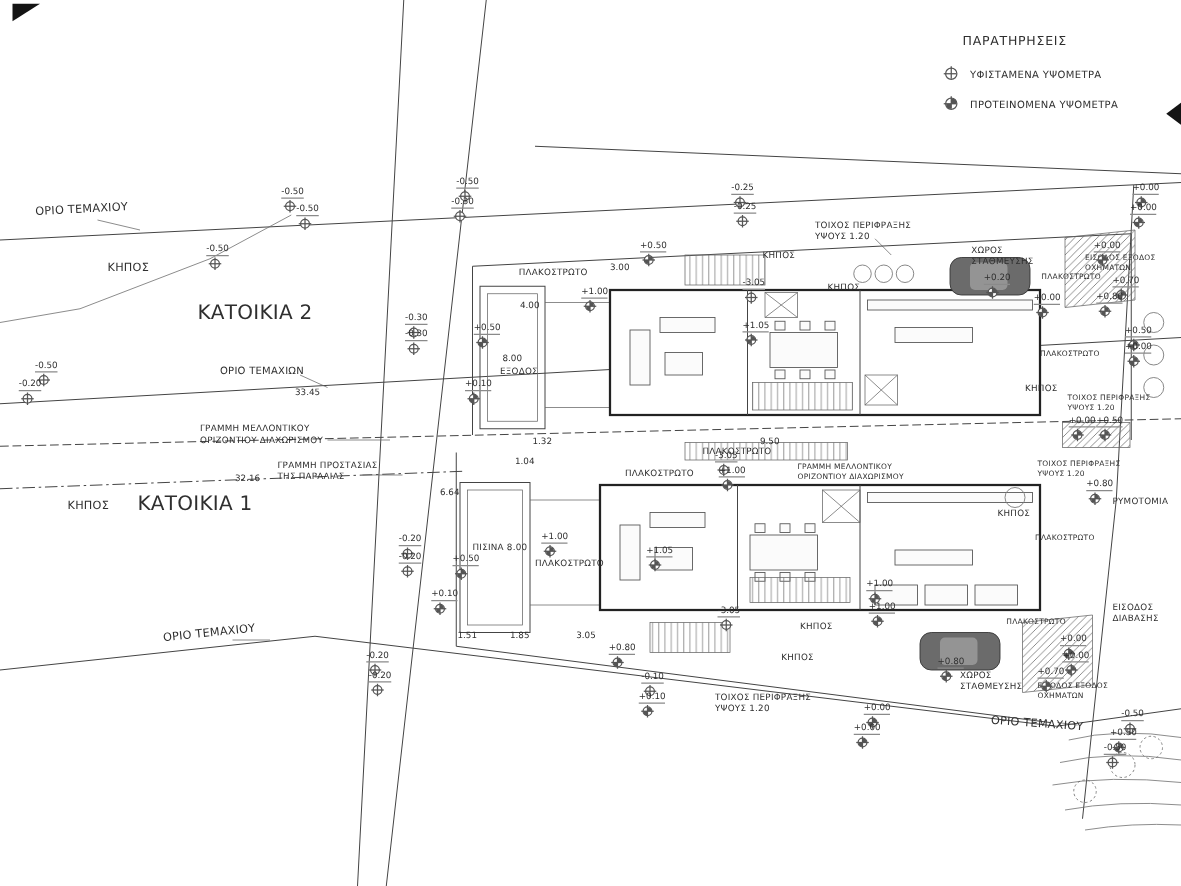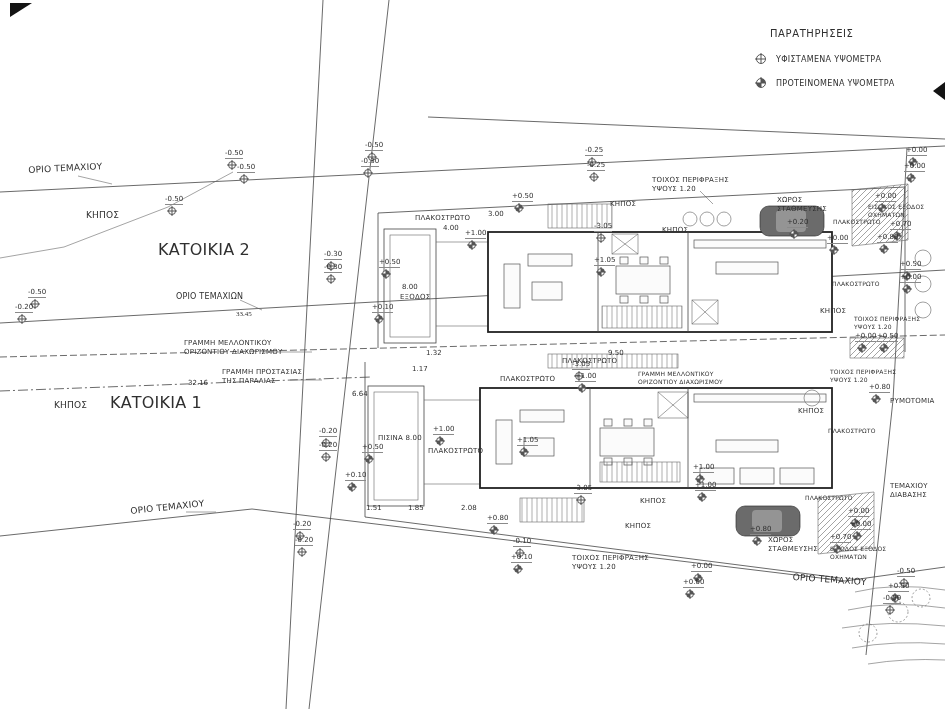--- a/index.html
+++ b/index.html
@@ -187,21 +187,21 @@
       <span class="msym prop"></span>
       <span class="legend-label">ΠΡΟΤΕΙΝΟΜΕΝΑ ΥΨΟΜΕΤΡΑ</span>
     </div>
   </div>
 
   <div id="overlay">
       <div class="lbl" style="font-size: 9px; transform: rotate(-3deg); left: 28px; top: 165px;">ΟΡΙΟ ΤΕΜΑΧΙΟΥ</div>
       <div class="lbl" style="font-size: 9px; left: 86px; top: 210px;">ΚΗΠΟΣ</div>
       <div class="lbl" style="font-size: 16px; left: 158px; top: 240px;">ΚΑΤΟΙΚΙΑ 2</div>
       <div class="lbl" style="font-size: 8px; left: 176px; top: 292px;">ΟΡΙΟ ΤΕΜΑΧΙΩΝ</div>
-      <div class="lbl" style="font-size: 7px; left: 184px; top: 339px;">ΓΡΑΜΜΗ ΜΕΛΛΟΝΤΙΚΟΥ
+      <div class="lbl" style="font-size: 7px; left: 160px; top: 339px;">ΓΡΑΜΜΗ ΜΕΛΛΟΝΤΙΚΟΥ
 ΟΡΙΖΟΝΤΙΟΥ ΔΙΑΧΩΡΙΣΜΟΥ</div>
       <div class="lbl" style="font-size: 7px; left: 222px; top: 368px;">ΓΡΑΜΜΗ ΠΡΟΣΤΑΣΙΑΣ
 ΤΗΣ ΠΑΡΑΛΙΑΣ</div>
       <div class="lbl" style="font-size: 9px; left: 54px; top: 400px;">ΚΗΠΟΣ</div>
       <div class="lbl" style="font-size: 16px; left: 110px; top: 393px;">ΚΑΤΟΙΚΙΑ 1</div>
       <div class="lbl" style="font-size: 9px; transform: rotate(-6deg); left: 130px; top: 506px;">ΟΡΙΟ ΤΕΜΑΧΙΟΥ</div>
       <div class="lbl" style="font-size: 7px; left: 415px; top: 214px;">ΠΛΑΚΟΣΤΡΩΤΟ</div>
       <div class="lbl" style="font-size: 7px; left: 610px; top: 200px;">ΚΗΠΟΣ</div>
       <div class="lbl" style="font-size: 7px; left: 652px; top: 176px;">ΤΟΙΧΟΣ ΠΕΡΙΦΡΑΞΗΣ
 ΥΨΟΥΣ 1.20</div>
@@ -220,44 +220,44 @@
       <div class="lbl" style="font-size: 7px; left: 500px; top: 375px;">ΠΛΑΚΟΣΤΡΩΤΟ</div>
       <div class="lbl" style="font-size: 6px; left: 638px; top: 370px;">ΓΡΑΜΜΗ ΜΕΛΛΟΝΤΙΚΟΥ
 ΟΡΙΖΟΝΤΙΟΥ ΔΙΑΧΩΡΙΣΜΟΥ</div>
       <div class="lbl" style="font-size: 6px; left: 830px; top: 368px;">ΤΟΙΧΟΣ ΠΕΡΙΦΡΑΞΗΣ
 ΥΨΟΥΣ 1.20</div>
       <div class="lbl" style="font-size: 7px; left: 890px; top: 397px;">ΡΥΜΟΤΟΜΙΑ</div>
       <div class="lbl" style="font-size: 7px; left: 798px; top: 407px;">ΚΗΠΟΣ</div>
       <div class="lbl" style="font-size: 7px; left: 378px; top: 434px;">ΠΙΣΙΝΑ 8.00</div>
       <div class="lbl" style="font-size: 7px; left: 428px; top: 447px;">ΠΛΑΚΟΣΤΡΩΤΟ</div>
       <div class="lbl" style="font-size: 6px; left: 828px; top: 427px;">ΠΛΑΚΟΣΤΡΩΤΟ</div>
-      <div class="lbl" style="font-size: 7px; left: 890px; top: 482px;">ΤΕΜΑΧΙΟΥ
+      <div class="lbl" style="font-size: 7px; left: 890px; top: 482px;">ΕΙΣΟΔΟΣ
 ΔΙΑΒΑΣΗΣ</div>
       <div class="lbl" style="font-size: 7px; left: 640px; top: 497px;">ΚΗΠΟΣ</div>
       <div class="lbl" style="font-size: 6px; left: 805px; top: 494px;">ΠΛΑΚΟΣΤΡΩΤΟ</div>
       <div class="lbl" style="font-size: 7px; left: 625px; top: 522px;">ΚΗΠΟΣ</div>
       <div class="lbl" style="font-size: 7px; left: 572px; top: 554px;">ΤΟΙΧΟΣ ΠΕΡΙΦΡΑΞΗΣ
 ΥΨΟΥΣ 1.20</div>
       <div class="lbl" style="font-size: 7px; left: 768px; top: 536px;">ΧΩΡΟΣ
 ΣΤΑΘΜΕΥΣΗΣ</div>
       <div class="lbl" style="font-size: 6px; left: 830px; top: 545px;">ΕΙΣΟΔΟΣ ΕΞΟΔΟΣ
 ΟΧΗΜΑΤΩΝ</div>
       <div class="lbl" style="font-size: 9px; transform: rotate(4deg); left: 793px; top: 572px;">ΟΡΙΟ ΤΕΜΑΧΙΟΥ</div>
-      <div class="dim" style="left: 236px; top: 310px; font-family: Liberation Serif, serif;">33.45</div>
+      <div class="dim" style="left: 236px; top: 310px;">33.45</div>
       <div class="dim" style="left: 188px; top: 379px;">32.16</div>
       <div class="dim" style="left: 488px; top: 210px;">3.00</div>
-      <div class="dim" style="left: 416px; top: 224px; margin-left: 27px;">4.00</div>
+      <div class="dim" style="left: 416px; top: 240px;">4.00</div>
       <div class="dim" style="left: 402px; top: 283px;">8.00</div>
       <div class="dim" style="left: 426px; top: 349px;">1.32</div>
-      <div class="dim" style="left: 412px; top: 365px;">1.17</div>
+      <div class="dim" style="left: 412px; top: 365px;">1.04</div>
       <div class="dim" style="left: 608px; top: 349px;">9.50</div>
       <div class="dim" style="left: 352px; top: 390px;">6.64</div>
       <div class="dim" style="left: 366px; top: 504px;">1.51</div>
       <div class="dim" style="left: 408px; top: 504px;">1.85</div>
-      <div class="dim" style="left: 461px; top: 504px;">2.08</div>
+      <div class="dim" style="left: 461px; top: 504px;">3.05</div>
       <div class="marker existing" style="left: 225px; top: 150px;">
         <span class="mval">-0.50</span>
         <span class="msym"></span>
       </div>
       <div class="marker existing" style="left: 237px; top: 164px;">
         <span class="mval">-0.50</span>
         <span class="msym"></span>
       </div>
       <div class="marker existing" style="left: 365px; top: 142px;">
         <span class="mval">-0.50</span>

